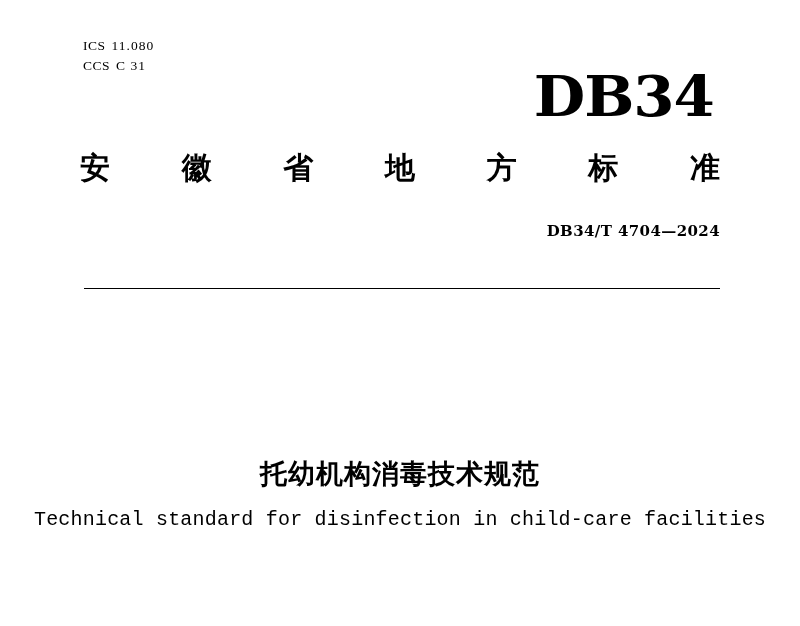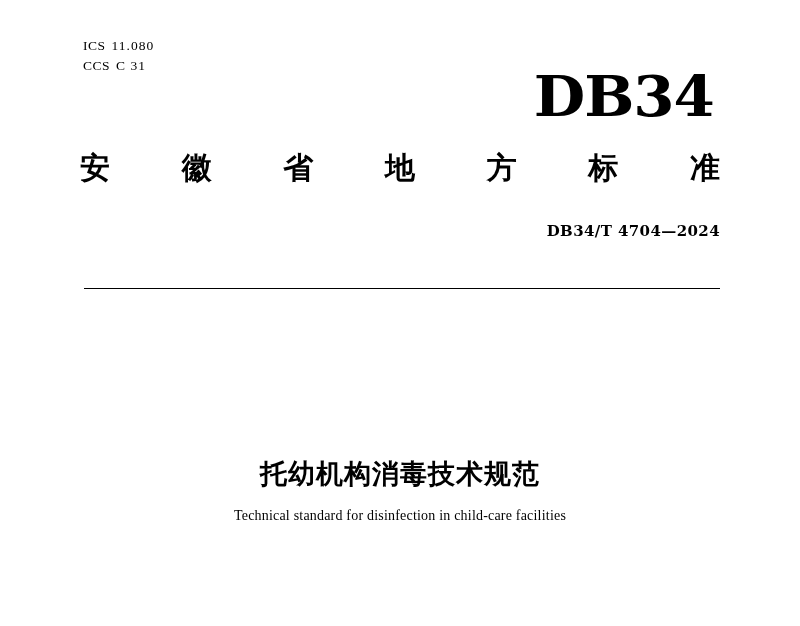--- a/index.html
+++ b/index.html
@@ -100,22 +100,22 @@
     letter-spacing: 1px;
     color: #000;
     margin-top: 18px;
   }
   .doc-title-en {
     position: absolute;
     left: 0;
     right: 0;
     top: 508px;
     text-align: center;
-    font-family: Liberation Serif, serif;
-    font-size: 14px;
+    font-family: Liberation Mono, monospace;
+    font-size: 20px;
     letter-spacing: 0.2px;
     color: #000;
   }
 </style>
 </head>
 <body>
 
 <div class="page">
 
   <div class="ics-block">

